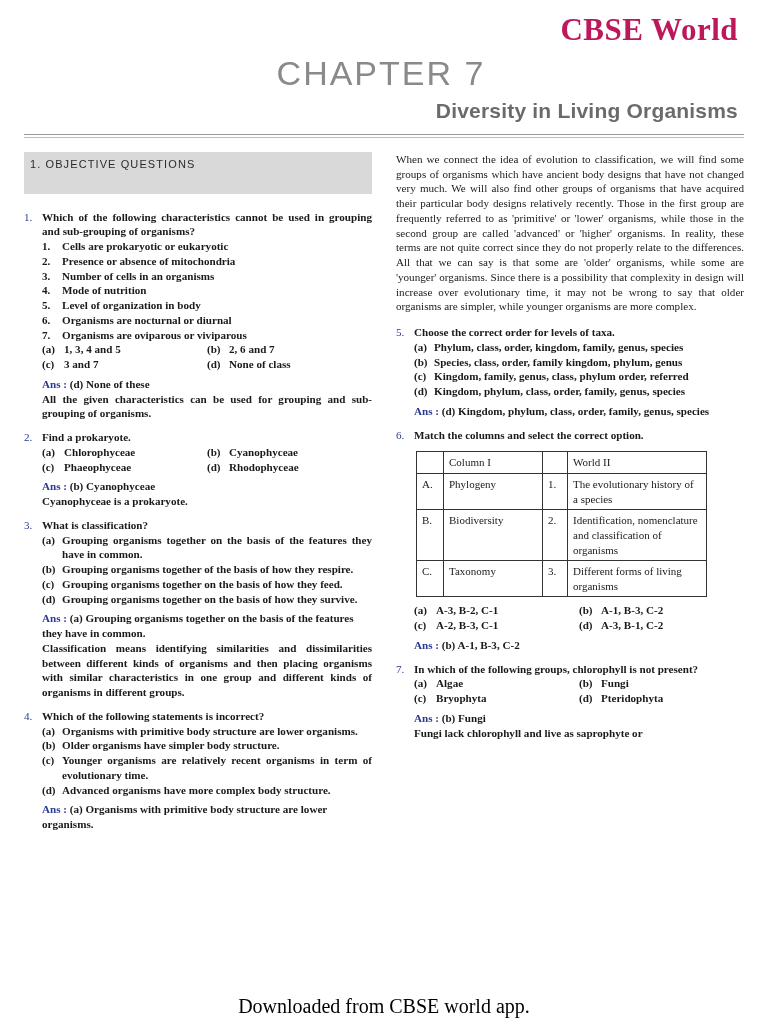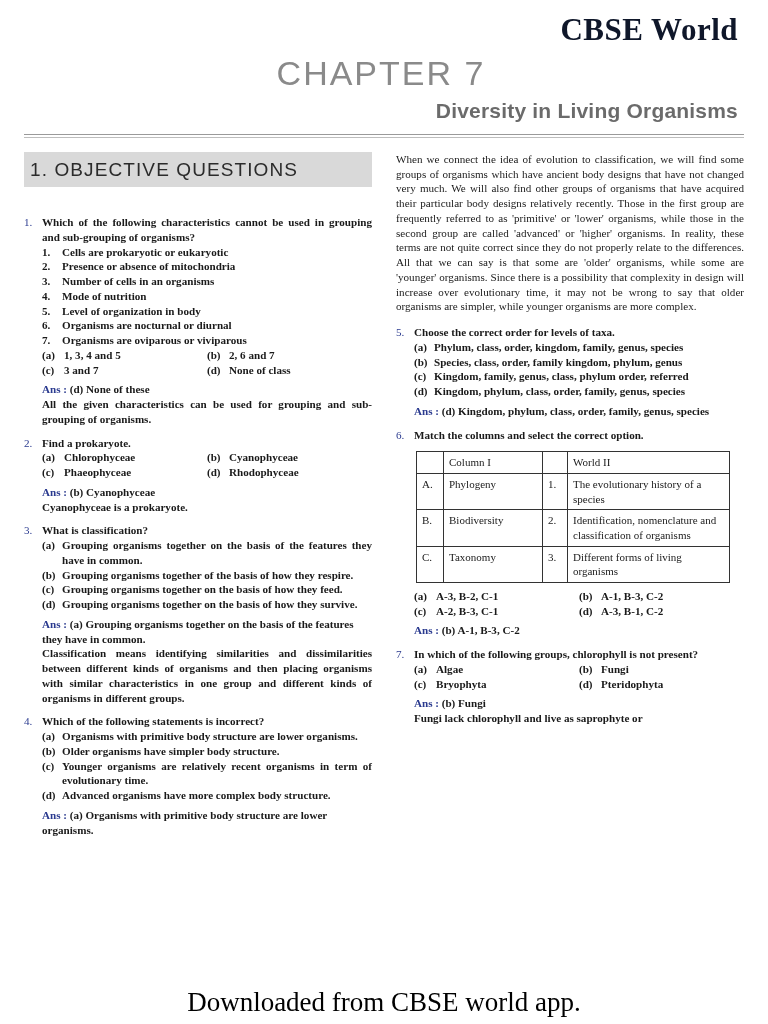--- a/index.html
+++ b/index.html
@@ -26,21 +26,21 @@
   
   .masthead {
     text-align: right;
     padding-right: 6px;
   }
   .brand {
     font-family: "Liberation Serif", serif;
     font-weight: bold;
     font-size: 31px;
     letter-spacing: 0.5px;
-    color: #0f172a;
+    color: #be185d;
     line-height: 1.05;
   }
   .chapter-no {
     font-family: "Liberation Sans", sans-serif;
     font-size: 34px;
     letter-spacing: 2px;
     color: #8a8a8a;
     margin-top: 8px;
     line-height: 1.1;
     text-align: center;
@@ -71,25 +71,25 @@
     line-height: 1.33;
   }
   .col {
     width: 348px;
     flex: 0 0 348px;
   }
 
   .section-banner {
     background: #d9d9d9;
     font-family: "Liberation Sans", sans-serif;
-    font-size: 19px;
+    font-size: 11px;
     letter-spacing: 1.1px;
     color: #2b2b2b;
-    padding: 5px 8px 5px 6px;
-    margin-bottom: 28px;
+    padding: 5px 8px 22px 6px;
+    margin-bottom: 16px;
   }
 
   
   .q {
     display: flex;
     margin-bottom: 9px;
   }
   .q-num {
     width: 18px;
     flex: 0 0 18px;
@@ -144,21 +144,21 @@
 
   
   .intro {
     text-align: justify;
     margin-bottom: 11px;
   }
 
   
   table.match {
     border-collapse: collapse;
-    width: 314px;
+    width: 291px;
     margin: 6px 0 6px 20px;
     font-size: 11px;
   }
   table.match td, table.match th {
     border: 1px solid #333;
     padding: 3px 5px;
     vertical-align: top;
     text-align: left;
     font-weight: normal;
   }
@@ -167,21 +167,21 @@
   table.match .c-num { width: 14px; }
 
   
   .footer {
     position: absolute;
     left: 0;
     right: 0;
     bottom: 6px;
     text-align: center;
     font-family: "Liberation Serif", serif;
-    font-size: 27px;
+    font-size: 20px;
     color: #000;
   }
   .clip {
     max-height: 770px;
     overflow: hidden;
   }
 </style>
 </head>
 <body>
 

